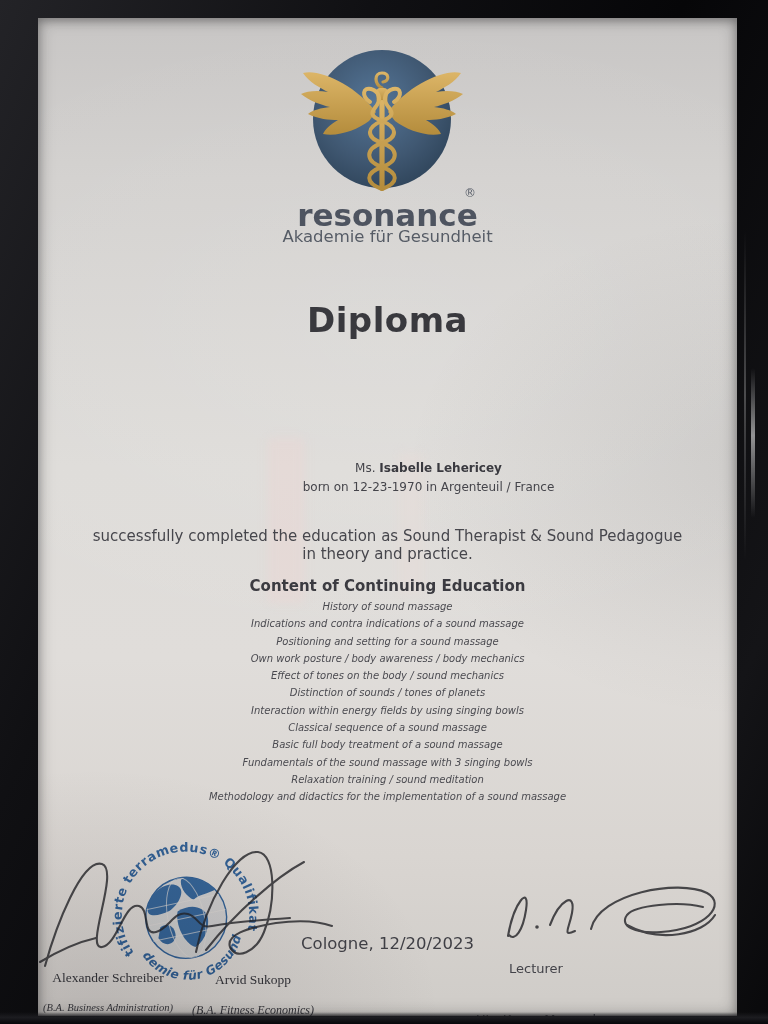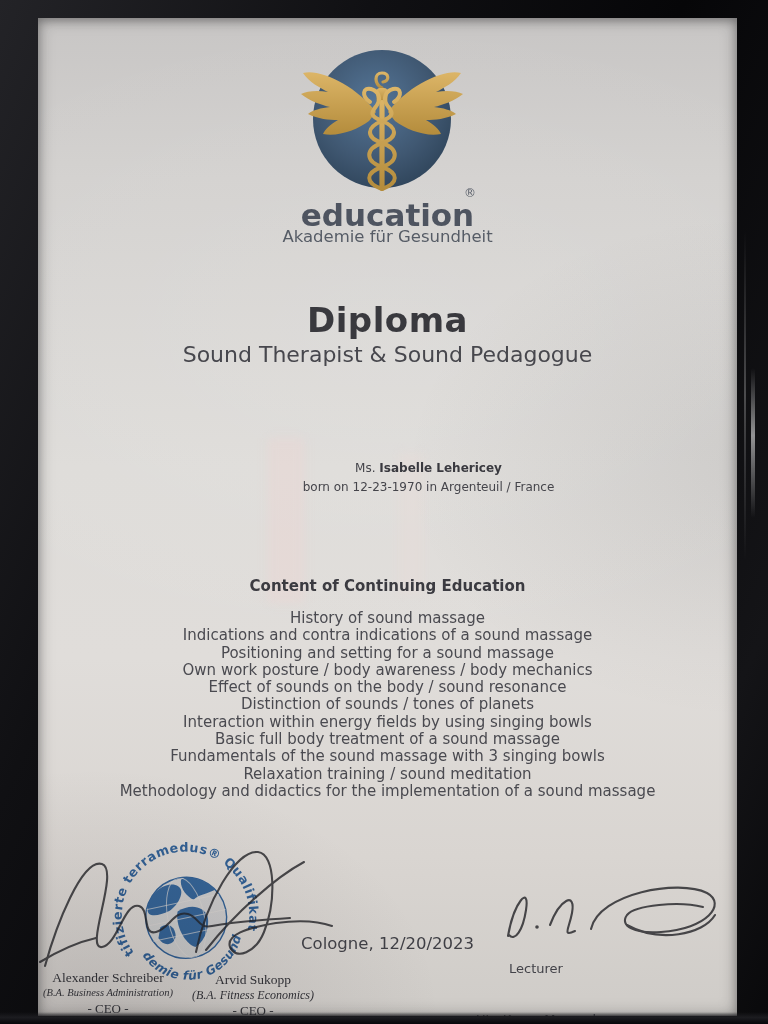--- a/index.html
+++ b/index.html
@@ -30,33 +30,33 @@
   .logo-svg{position:absolute;left:259px;top:30px;width:170px;height:160px;}
   .brand-word{top:179px;font-size:31px;font-weight:700;color:#4e5460;letter-spacing:0;}
   .reg-mark{position:absolute;left:426px;top:168px;font-size:12px;color:#5a606a;}
   .brand-sub{top:209px;font-size:16.5px;color:#565c66;}
   .title{top:276px;font-size:34px;font-weight:700;color:#39393e;letter-spacing:.5px;margin-top:6px;}
   .subtitle{top:324px;font-size:22px;color:#47474d;}
   .recipient{top:441px;font-size:12px;line-height:18.5px;color:#45454b;padding-left:41px;}
   .recipient b{color:#39393f;}
   .statement{top:509px;font-size:15px;line-height:18px;color:#46464c;}
   .heading{top:559px;font-size:15px;font-weight:700;color:#3b3b41;}
-  .list{top:592px;font-size:15px;line-height:17.3px;color:#4a4a50;}
+  .list{top:580px;font-size:10px;line-height:17.3px;color:#4a4a50;font-style:italic;}
   
   .seal-svg{position:absolute;left:59px;top:799px;width:172px;height:172px;
             transform:rotate(-12deg);mix-blend-mode:multiply;opacity:.92;}
   .sig-svg{position:absolute;left:0;top:812px;width:699px;height:186px;z-index:4;}
   .place-date{top:916px;font-size:16.5px;color:#3f3f45;}
   .lect-label{position:absolute;left:398px;width:200px;top:943px;text-align:center;font-size:13px;color:#434349;}
   .lect-name{position:absolute;left:398px;width:200px;top:958px;text-align:center;font-size:13px;color:#434349;margin-top:36px;}
   .sig-block{position:absolute;text-align:center;font-family:"Liberation Serif",serif;color:#2f2f34;z-index:5;}
   .sb-left{left:-30px;width:200px;top:952px;}
   .sb-mid{left:115px;width:200px;top:954px;}
   .sb-name{font-size:13.5px;line-height:16px;}
-  .sb-degree{font-size:10.5px;font-style:italic;line-height:14px;}
+  .sb-degree{font-size:10.5px;font-style:italic;line-height:14px;margin-top:15px;}
   .sb-mid .sb-degree{font-size:12px;}
   .sb-role{font-size:13px;line-height:15px;margin-top:1px;}
 </style>
 </head>
 <body>
 
 <div class="scene">
   <div class="frame"></div>
   <div class="frame-highlight"></div>
   <div class="frame-highlight2"></div>
@@ -82,43 +82,47 @@
         <path d="M91,64 C110,38 148,20 164,25 C158,34 147,40 139,44 C150,42 160,43 166,46 C157,53 146,57 137,59 C146,60 154,62 159,66 C149,71 138,72 129,72 C137,77 142,81 144,86 C129,89 110,82 98,73 Z"></path>
       </g>
       <use href="#wingR" transform="translate(170,0) scale(-1,1)"></use>
       <path d="M85,40 C77,36 77,25 85,25 C92,25 93,33 86,34" fill="none" stroke="url(#gGold)" stroke-width="3.2" stroke-linecap="round"></path>
       <rect x="79.5" y="40" width="11" height="15" rx="3.5" fill="url(#gGold)"></rect>
       <rect x="82.4" y="52" width="5.2" height="88" rx="2.6" fill="url(#gGold)"></rect>
       <path d="M73,54 C64,48 66,39 74,41 C82,43 84,51 80,57 C76,63 70,67 85,73 C100,79 102,89 85,95 C68,101 68,113 85,119 C102,125 102,135 85,141" fill="none" stroke="url(#gGold)" stroke-width="4" stroke-linecap="round"></path>
       <path d="M97,54 C106,48 104,39 96,41 C88,43 86,51 90,57 C94,63 100,67 85,73 C70,79 68,89 85,95 C102,101 102,113 85,119 C68,125 68,135 85,141" fill="none" stroke="url(#gGold)" stroke-width="4" stroke-linecap="round"></path>
     </svg>
 
-    <div class="abs brand-word">education</div>
+    <div class="abs brand-word">resonance</div>
     <div class="reg-mark">®</div>
     <div class="abs brand-sub">Akademie für Gesundheit</div>
 
     <div class="abs title">Diploma</div>
-    <div class="abs subtitle">Sound Therapist &amp; Sound Pedagogue</div>
 
     <div class="abs recipient">
       <div><span>Ms.</span> <b>Isabelle Lehericey</b></div>
       <div>born on 12-23-1970 in Argenteuil / France</div>
     </div>
 
+    <div class="abs statement">
+      <div>successfully completed the education as Sound Therapist &amp; Sound Pedagogue</div>
+      <div>in theory and practice.</div>
+    </div>
 
     <div class="abs heading">Content of Continuing Education</div>
 
     <div class="abs list">
       <div>History of sound massage</div>
       <div>Indications and contra indications of a sound massage</div>
       <div>Positioning and setting for a sound massage</div>
       <div>Own work posture / body awareness / body mechanics</div>
-      <div>Effect of sounds on the body / sound resonance</div>
+      <div>Effect of tones on the body / sound mechanics</div>
       <div>Distinction of sounds / tones of planets</div>
       <div>Interaction within energy fields by using singing bowls</div>
+      <div>Classical sequence of a sound massage</div>
       <div>Basic full body treatment of a sound massage</div>
       <div>Fundamentals of the sound massage with 3 singing bowls</div>
       <div>Relaxation training / sound meditation</div>
       <div>Methodology and didactics for the implementation of a sound massage</div>
     </div>
 
     <svg class="seal-svg" viewBox="0 0 170 170">
       <defs>
         <path id="arcTop" d="M27,122 A63,63 0 1 1 143,122"></path>
         <path id="arcBot" d="M36,130 A54,54 0 0 0 134,130"></path>

